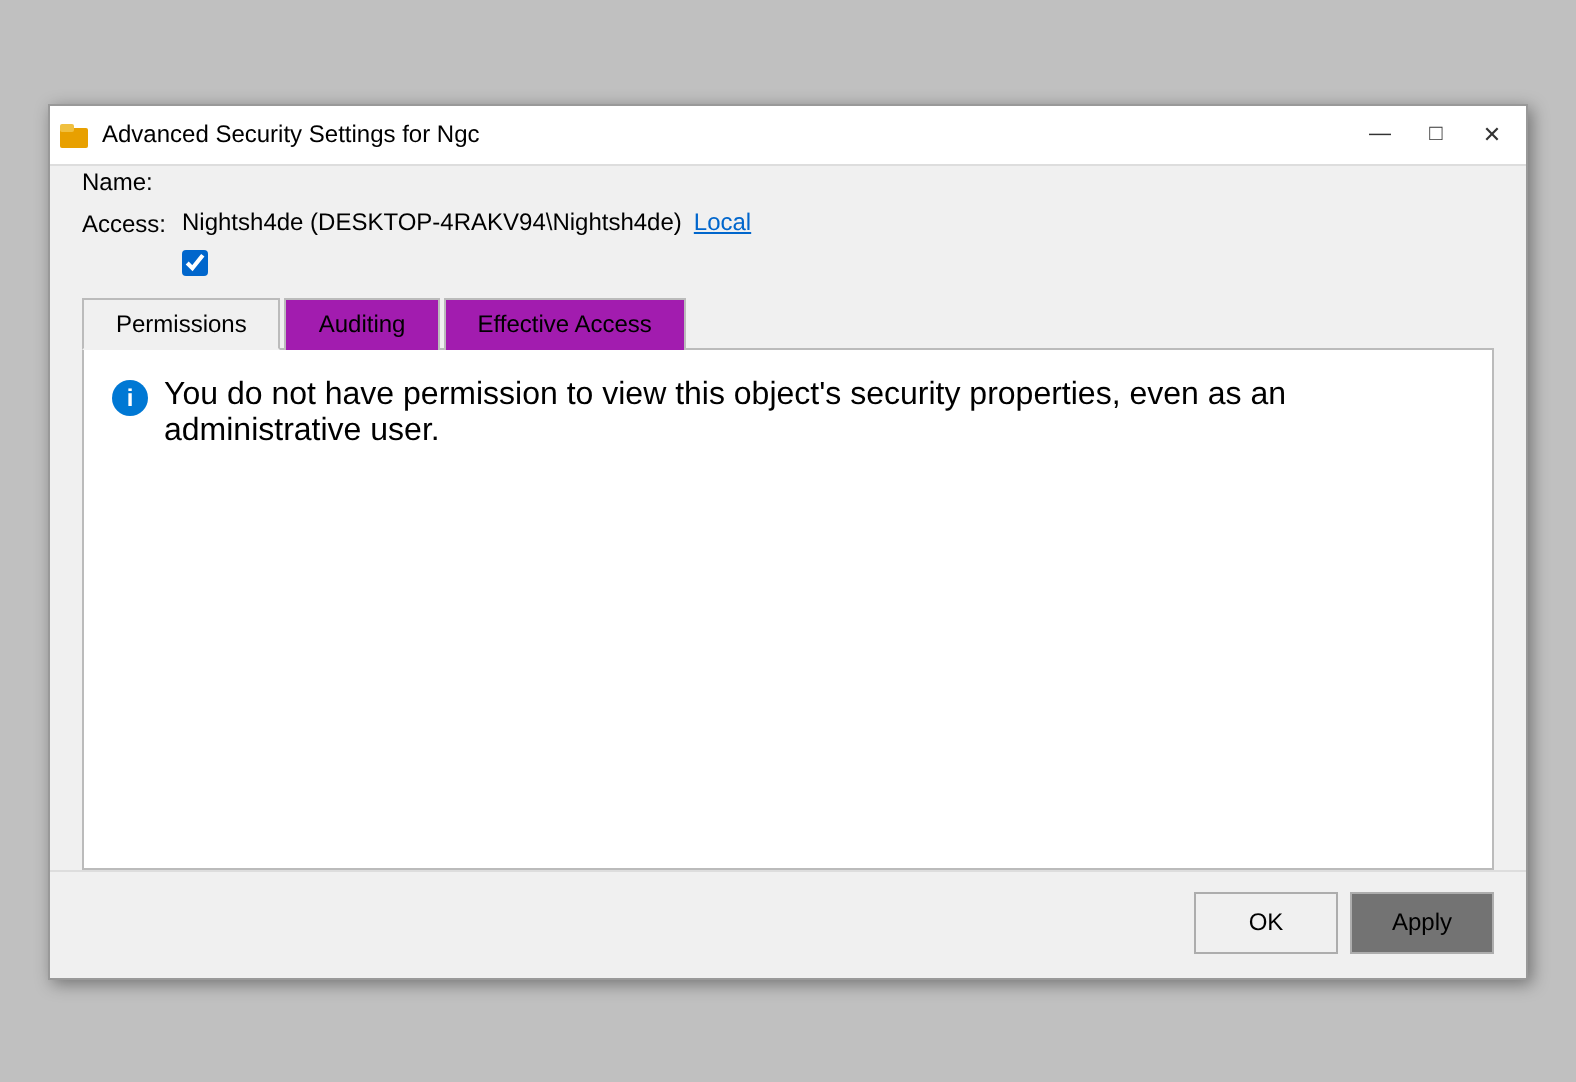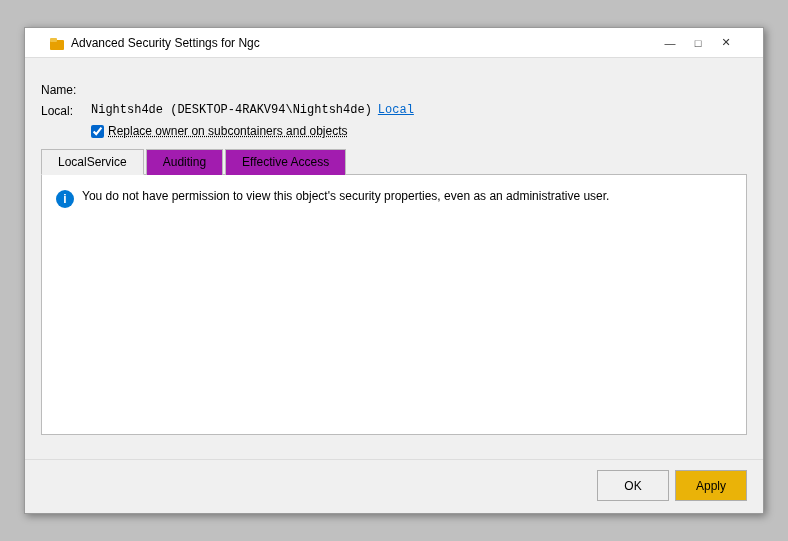--- a/index.html
+++ b/index.html
@@ -24,21 +24,21 @@
       background: #f0f0f0;
       border: 1px solid #999;
       box-shadow: 2px 2px 8px rgba(0,0,0,0.4);
     }
 
     .title-bar {
       background: #fff;
       height: 30px;
       display: flex;
       align-items: center;
-      padding: 0 24px;
+      padding: 0 4px;
       border-bottom: 1px solid #ddd;
       user-select: none;
     }
 
     .title-bar-icon {
       width: 16px;
       height: 16px;
       margin-right: 6px;
       flex-shrink: 0;
     }
@@ -61,21 +61,21 @@
       border: none;
       cursor: pointer;
       display: flex;
       align-items: center;
       justify-content: center;
       font-size: 11px;
       color: #333;
     }
 
     .content {
-      padding: 24px 16px;
+      padding: 0 16px;
     }
 
     .field-row {
       display: flex;
       align-items: flex-start;
       margin-bottom: 6px;
     }
 
     .field-label {
       width: 50px;
@@ -87,21 +87,20 @@
 
     .field-value {
       font-size: 12px;
       color: #000;
     }
 
     .field-value-owner {
       display: flex;
       align-items: center;
       gap: 6px;
-      font-family: Liberation Mono, monospace;
     }
 
     .change-link {
       color: #0066cc;
       text-decoration: underline;
       cursor: pointer;
       font-size: 12px;
     }
 
     .checkbox-row {
@@ -173,21 +172,21 @@
       align-items: center;
       justify-content: center;
       color: #fff;
       font-weight: bold;
       font-size: 12px;
       flex-shrink: 0;
       margin-top: 1px;
     }
 
     .info-text {
-      font-size: 12px;
+      font-size: 16px;
       color: #000;
     }
 
     .try-text {
       font-size: 12px;
       color: #000;
       margin-left: 26px;
       line-height: 1.5;
     }
 
@@ -207,21 +206,21 @@
       font-size: 12px;
       background: #f0f0f0;
       border: 1px solid #adadad;
       cursor: pointer;
       display: flex;
       align-items: center;
       justify-content: center;
     }
 
     .footer-btn.apply {
-      background: #eab308;
+      background: #737373;
     }
   </style>
 </head>
 <body>
 
 <div class="window">
 
   <div class="title-bar">
     <div class="title-bar-icon">
       <svg width="16" height="16" viewBox="0 0 16 16">
@@ -237,35 +236,34 @@
     </div>
   </div>
 
   <div class="content">
 
     <div class="field-row">
       <span class="field-label">Name:</span>
     </div>
 
     <div class="field-row">
-      <span class="field-label">Local:</span>
+      <span class="field-label">Access:</span>
       <div class="field-value-owner">
         <span class="field-value">Nightsh4de (DESKTOP-4RAKV94\Nightsh4de)</span>
         <span class="change-link">Local</span>
       </div>
     </div>
 
     <div class="checkbox-row">
       <input type="checkbox" checked="" style="">
-      <label class="checkbox-label">Replace owner on subcontainers and objects</label>
     </div>
 
     <div class="tabs">
       <div class="tab active">
-        <span>LocalService</span>
+        <span>Permissions</span>
       </div>
       <div class="tab">
         <span>Auditing</span>
       </div>
       <div class="tab">
         <span>Effective Access</span>
       </div>
     </div>
 
     <div class="tab-content">

